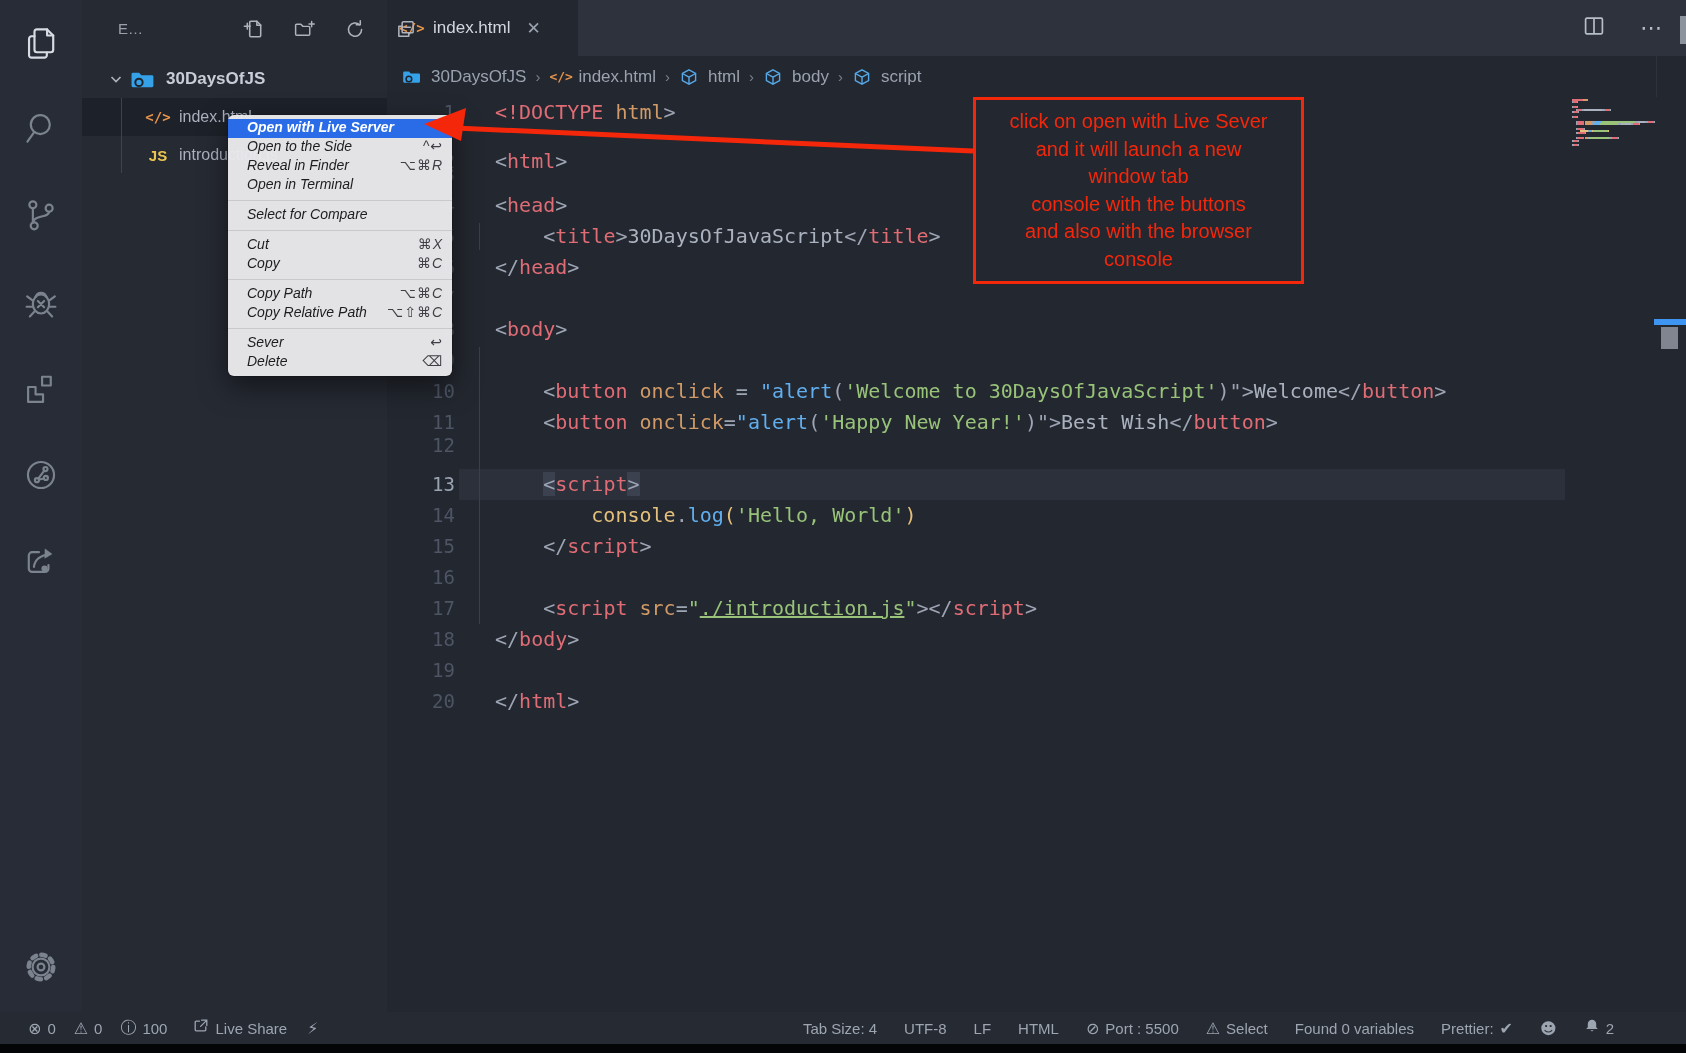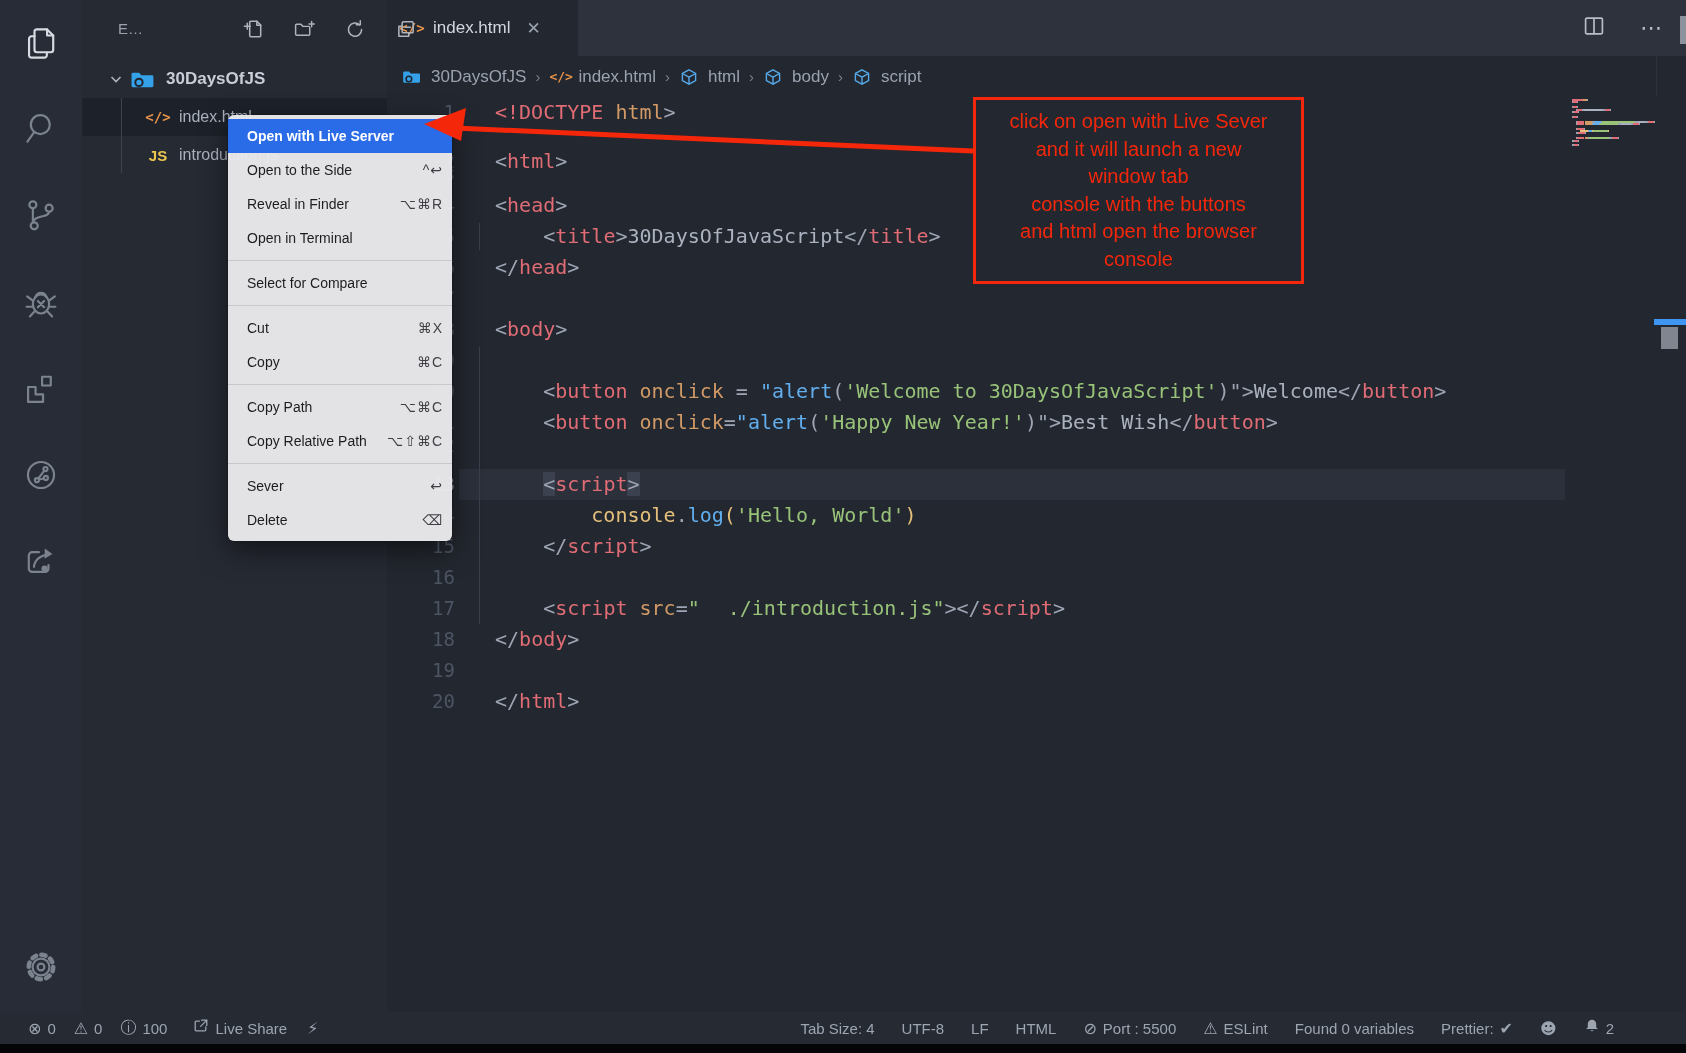--- a/index.html
+++ b/index.html
@@ -46,40 +46,40 @@
   .bc-ico svg{width:20px;height:20px;}
   
   .editor{position:absolute;left:387px;top:97px;width:1299px;height:916px;background:#23272f;font-family:"DejaVu Sans Mono",monospace;z-index:1;}
   .activeline{position:absolute;left:72px;top:372px;height:31px;width:1106px;background:#2b303b;}
   .indent-guide{position:absolute;width:1px;background:#3a404b;left:92px;}
   .cl{position:absolute;left:0;height:31px;width:100%;white-space:pre;}
   .gut{position:absolute;left:0;top:0;width:68px;text-align:right;font-size:19px;line-height:31px;color:#4d5565;display:inline-block;}
   .gut.act{color:#9aa3b2;}
   .code{position:absolute;left:108px;top:0;font-size:20px;line-height:31px;}
   .bm{background:#3b414f;}
-  .u{margin-left:28px;}
+  .u{text-decoration:underline;}
   
   .minimap{position:absolute;left:1572px;top:99px;width:84px;z-index:2;cursor:pointer;}
   .mm-row{height:2px;margin-bottom:0.4px;white-space:nowrap;font-size:0;}
   .mm-tok{display:inline-block;height:2px;}
   .mm-sep{position:absolute;left:1656px;top:56px;width:1px;height:957px;background:rgba(255,255,255,0.05);}
   .sc-blue{position:absolute;left:1654px;top:319px;width:32px;height:6px;background:#3f96f2;z-index:2;}
   .sc-thumb{position:absolute;left:1661px;top:327px;width:17px;height:22px;background:rgba(160,166,176,0.75);z-index:2;cursor:grab;}
   .sc-top{position:absolute;left:1680px;top:16px;width:6px;height:28px;background:rgba(165,171,180,0.8);z-index:4;}
   
   .annotation{position:absolute;left:973px;top:97px;width:325px;height:181px;border:3px solid;
               display:flex;flex-direction:column;justify-content:center;text-align:center;
               font-size:20px;line-height:27.5px;z-index:6;}
   
   .arrow-svg{position:absolute;left:0;top:0;width:1686px;height:1053px;z-index:60;pointer-events:none;}
   
   .context-menu{position:absolute;left:228px;top:115px;width:224px;background:rgba(233,233,236,0.97);
                 border-radius:6px;box-shadow:0 10px 28px rgba(0,0,0,0.5),0 0 0 1px rgba(0,0,0,0.12);
                 padding:4px 0;z-index:50;font-size:14px;color:#1d1d20;}
-  .menu-item{height:34px;display:flex;align-items:center;cursor:pointer;}
+  .menu-item{height:19px;display:flex;align-items:flex-start;cursor:pointer;font-style:italic;}
   .menu-item .ml{margin-left:19px;flex:1;white-space:nowrap;}
   .menu-item .ms{margin-right:9px;color:#3e3e44;letter-spacing:1px;white-space:nowrap;}
   .menu-item.selected{color:#ffffff;font-weight:600;}
   .menu-sep{height:1px;background:#c9c9cc;margin:5px 0;}
   
   .statusbar{position:absolute;left:0;top:1012px;width:1686px;height:32px;background:#252a33;
              display:flex;align-items:center;color:#9da5b1;font-size:15px;z-index:7;}
   .sb-left{display:flex;align-items:center;gap:18px;margin-left:28px;}
   .sb-right{display:flex;align-items:center;gap:27px;margin-left:auto;margin-right:72px;}
   .st-item{display:flex;align-items:center;gap:6px;cursor:pointer;white-space:nowrap;}
@@ -301,21 +301,21 @@
   <div class="mm-sep"></div>
   <div class="sc-blue"></div>
   <div class="sc-thumb"></div>
   <div class="sc-top"></div>
 
   <div class="annotation" id="annotation" style="color: rgb(245, 39, 11); border-color: rgb(245, 39, 11);">
       <div>click on open with Live Sever</div>
       <div>and it will launch a new</div>
       <div>window tab</div>
       <div>console with the buttons</div>
-      <div>and html open the browser</div>
+      <div>and also with the browser</div>
       <div>console</div>
     </div>
 
   <svg class="arrow-svg">
     <line id="arrow-line" x1="455" y1="128" x2="973" y2="151" stroke-width="5" stroke="#f5270b"></line>
     <polygon id="arrow-head" points="424,124 466,108 461,141" fill="#f5270b"></polygon>
   </svg>
 
   <div class="context-menu" id="context-menu">
       <div class="menu-item selected" style="background: rgb(42, 108, 232);">
@@ -405,21 +405,21 @@
         </span>
         <span class="st-item">
           <span>HTML</span>
         </span>
         <span class="st-item">
           <span class="st-ico">⊘</span>
           <span>Port : 5500</span>
         </span>
         <span class="st-item">
           <span class="st-ico">⚠</span>
-          <span>ESLint</span>
+          <span>Select</span>
         </span>
         <span class="st-item">
           <span>Found 0 variables</span>
         </span>
         <span class="st-item">
           <span>Prettier:</span>
           <span class="st-ico">✔</span>
         </span>
         <span class="st-item">
           <span class="st-ico">☻</span>

